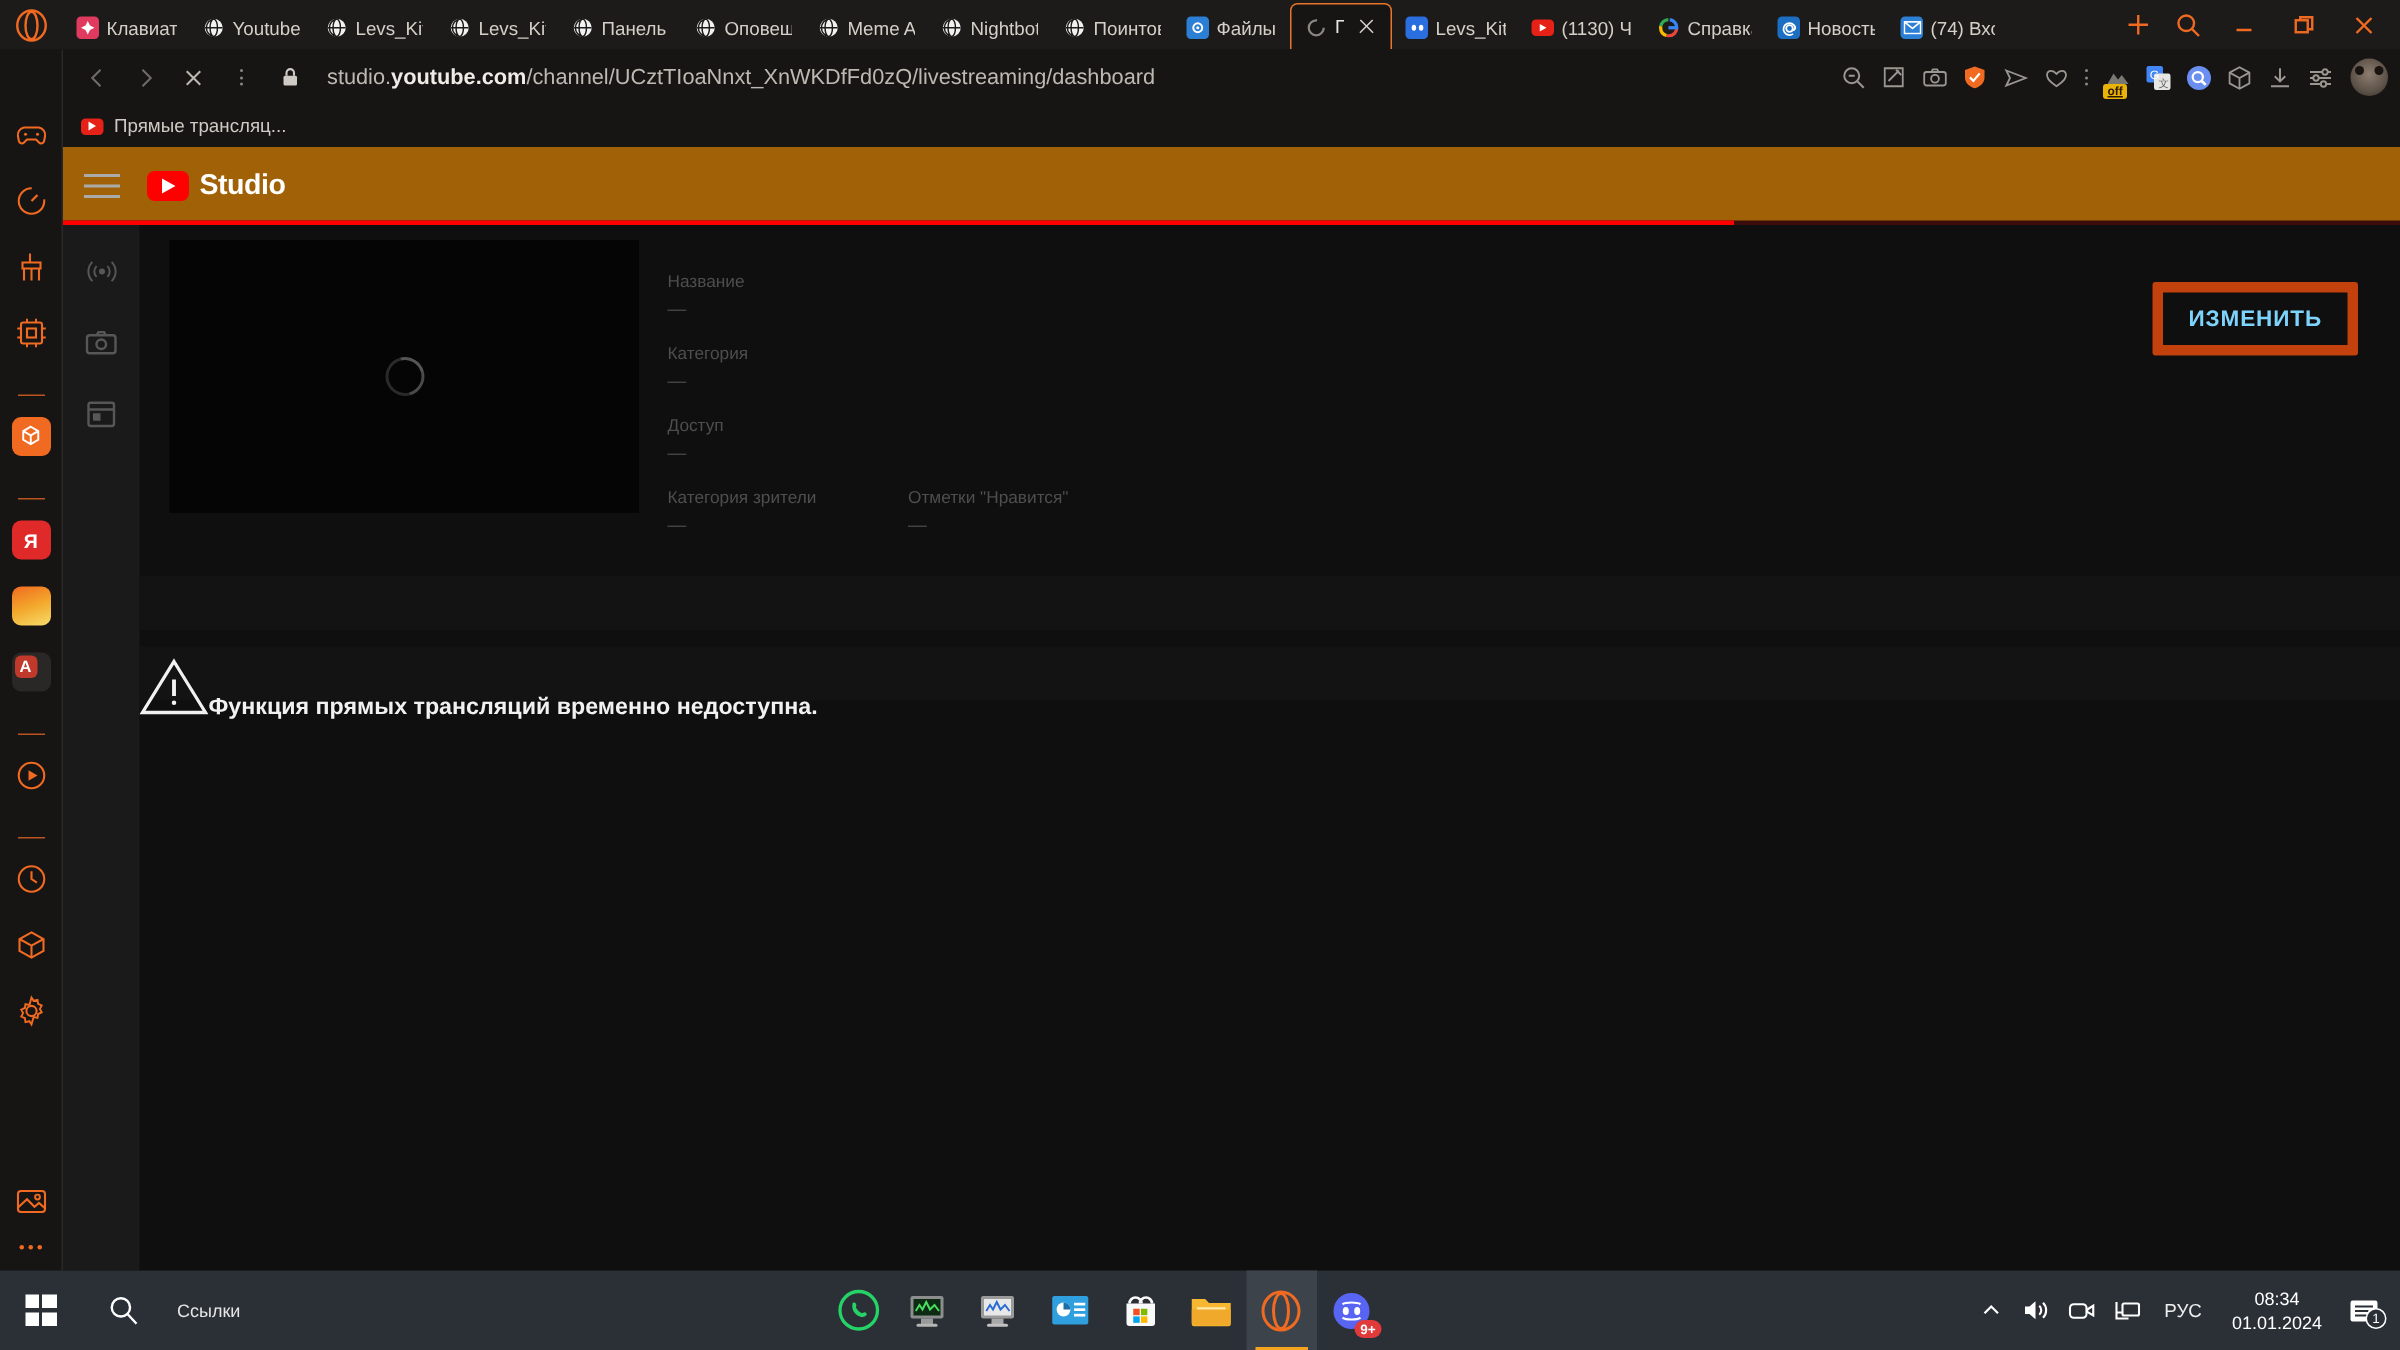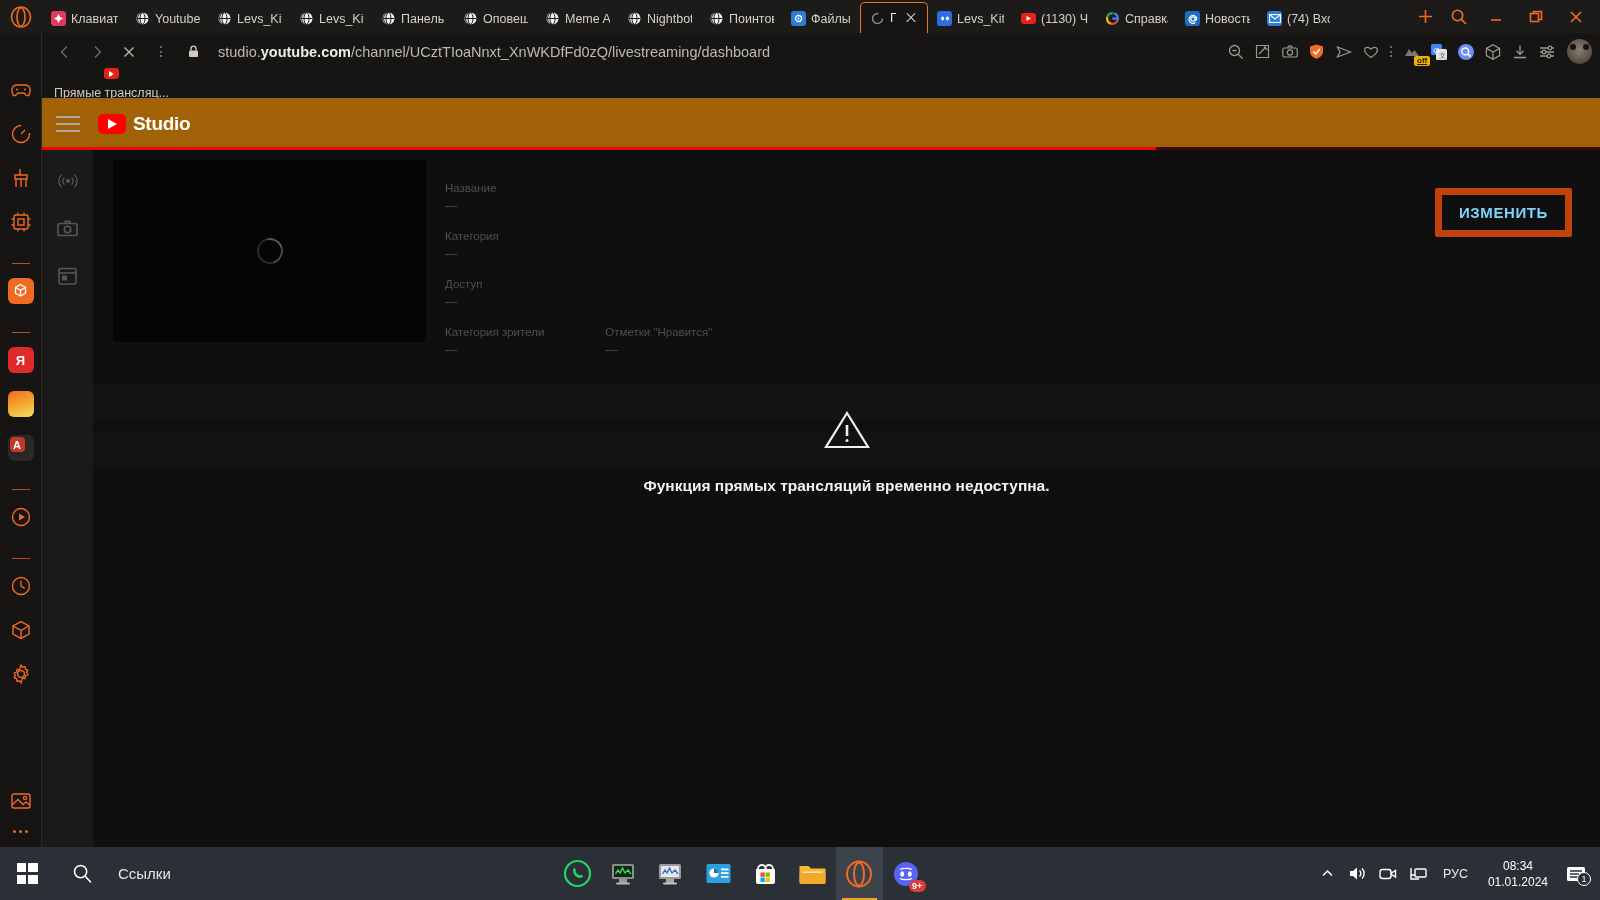--- a/index.html
+++ b/index.html
@@ -73,40 +73,40 @@
   .navbtn { width: 30px; height: 30px; display: flex; align-items: center; justify-content: center; }
   .navbtn svg { display: block; }
   .dots3 { width: 16px; display: flex; flex-direction: column; align-items: center; gap: 2.5px; }
   .dots3 i { width: 2px; height: 2px; background: #8a8781; border-radius: 50%; display:block; }
   .urlwrap { flex: 1 1 auto; display: flex; align-items: center; gap: 10px; padding-left: 8px; min-width: 0; }
   .url { font-size: 14.5px; color: #bdb9b2; white-space: nowrap; overflow: hidden; }
   .url b { color: #efece7; font-weight: bold; }
   .toolicons { display: flex; align-items: center; gap: 2px; flex: 0 0 auto; }
   .ticon { width: 25px; height: 30px; display: flex; align-items: center; justify-content: center; position: relative; }
   .badge-off {
-    position: absolute; left: 15px; bottom: 1px; background: #eab308; color: #2a1a00;
+    position: absolute; left: 3px; bottom: 1px; background: #eab308; color: #2a1a00;
     font-size: 8px; font-weight: bold; padding: 0 3px; border-radius: 2px; line-height: 10px; text-decoration: underline;
   }
   .avatar {
     width: 25px; height: 25px; border-radius: 50%; overflow: hidden; flex: 0 0 25px;
     background: radial-gradient(circle at 50% 42%, #8b7d6f 0%, #5e5349 60%, #332c26 100%);
     position: relative; margin-left: 6px;
   }
   .avatar:before, .avatar:after {
     content: ""; position: absolute; top: 5px; width: 6px; height: 6px; border-radius: 50%;
     background: #19140f;
   }
   .avatar:before { left: 3px; } .avatar:after { right: 3px; }
 
   
   .bmbar {
     position: absolute; left: 42px; top: 70px; width: 1558px; height: 28px;
     background: #161514; display: flex; align-items: center; padding-left: 12px; gap: 8px;
   }
-  .bmitem { display: flex; align-items: center; gap: 7px; font-size: 12.5px; color: #cfcbc4; flex-direction: column; }
+  .bmitem { display: flex; align-items: center; gap: 7px; font-size: 12.5px; color: #cfcbc4; }
   .yt-fav {
     width: 15px; height: 11px; background: #e62117; border-radius: 3px;
     display: flex; align-items: center; justify-content: center;
   }
   .yt-fav i {
     width: 0; height: 0; border-left: 5px solid #fff;
     border-top: 3px solid transparent; border-bottom: 3px solid transparent; display:block;
   }
 
   
@@ -178,35 +178,35 @@
   .edit-btn {
     border: 7px solid #c2410c; color: #7dd3fc; background: transparent;
     font-size: 15px; letter-spacing: .6px; font-weight: bold;
     padding: 9px 17px; border-radius: 2px; font-family: "Liberation Sans", sans-serif;
   }
   .skel-row { margin: 0 0 0 0; height: 36px; background: #131313; }
   .skel-row.r1 { margin-top: 10px; }
   .skel-row.r2 { margin-top: 11px; }
 
   .error-block {
-    position: absolute; left: 0; right: 0; top: 260px;
-    display: flex; flex-direction: column; align-items: center;
+    position: absolute; left: 0; right: 0; top: 288px;
+    display: flex; flex-direction: row; align-items: center;
   }
   .error-text { color: #f1f1f1; font-size: 15.5px; font-weight: bold; margin-top: 23px; }
 
   
   .taskbar {
     position: absolute; left: 0; bottom: 0; width: 1600px; height: 53px;
     background: #2b3037; display: flex; align-items: center;
   }
   .start { width: 54px; height: 53px; display: flex; align-items: center; justify-content: center; }
   .winlogo { width: 21px; height: 21px; display: grid; grid-template-columns: 1fr 1fr; grid-gap: 2.5px; }
   .winlogo i { background: #fff; display: block; }
   .tb-search { width: 56px; height: 53px; display: flex; align-items: center; justify-content: center; }
-  .tb-links { color: #e6e6e6; font-size: 15px; padding-left: 8px; }
+  .tb-links { color: #e6e6e6; font-size: 12px; padding-left: 8px; }
   .tb-center { flex: 1 1 auto; display: flex; align-items: center; justify-content: center; gap: 0; }
   .tbapp {
     width: 47px; height: 53px; display: flex; align-items: center; justify-content: center;
     position: relative;
   }
   .tbapp.active { background: #3d434b; }
   .tbapp.active:after {
     content: ""; position: absolute; left: 6px; right: 6px; bottom: 0; height: 2.5px; background: #f4a31c;
   }
   .dbadge {

